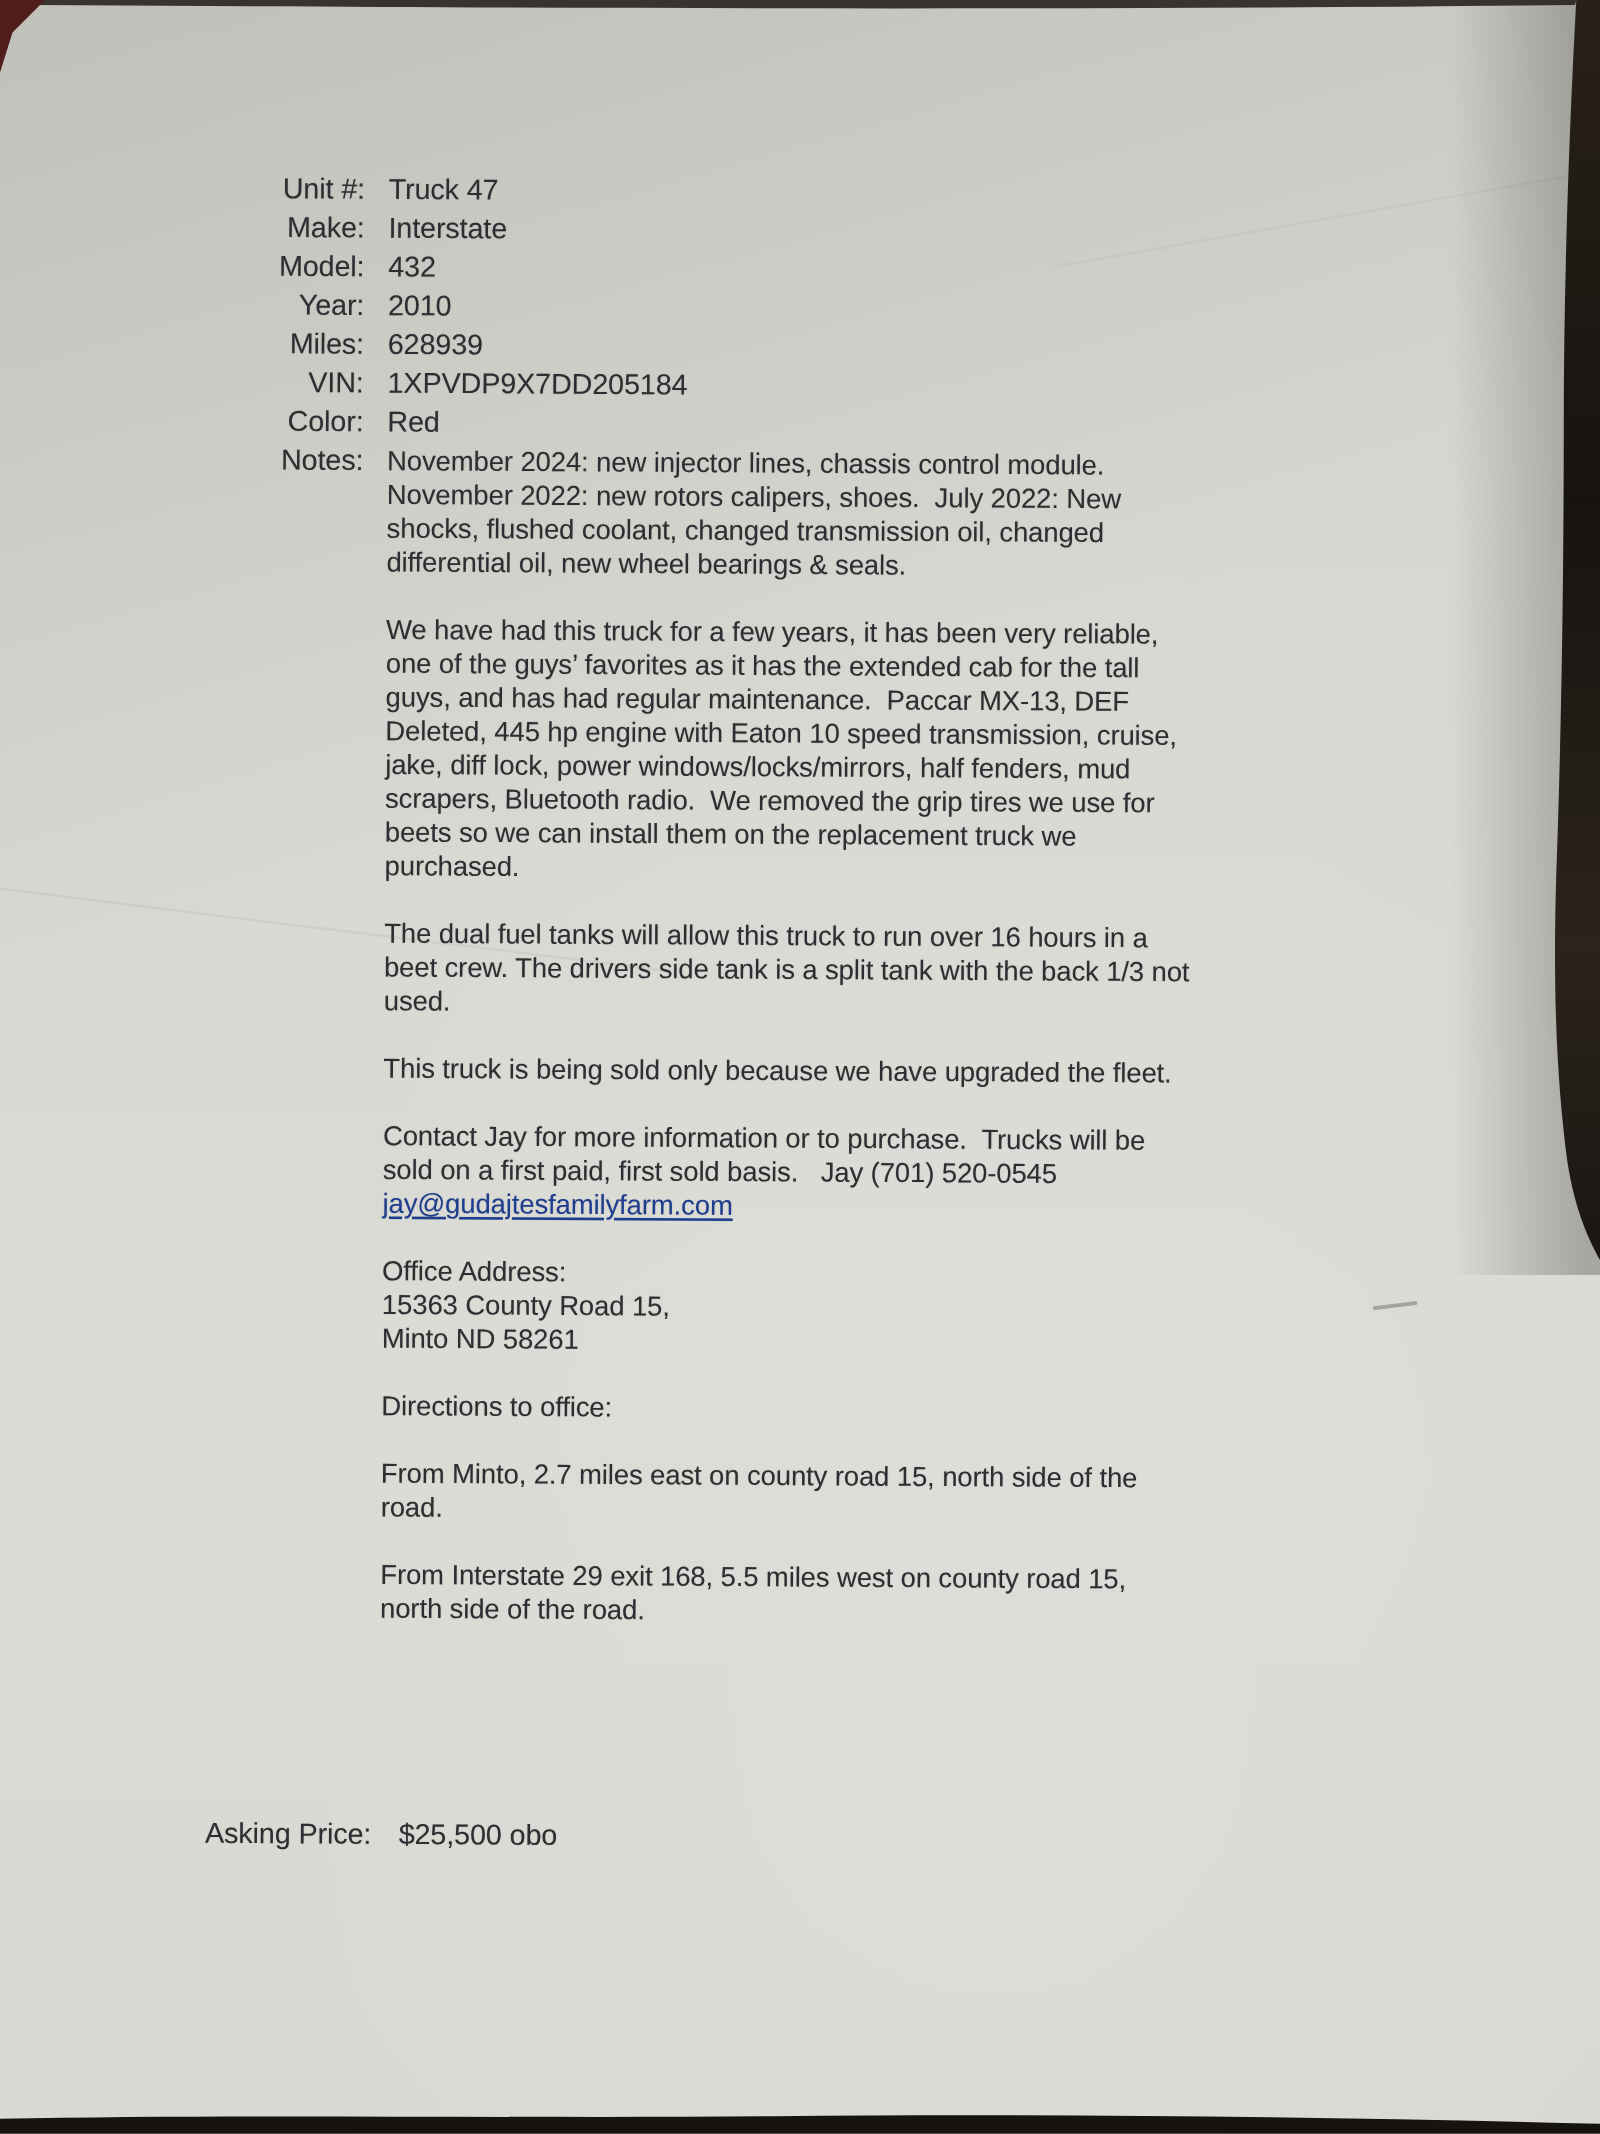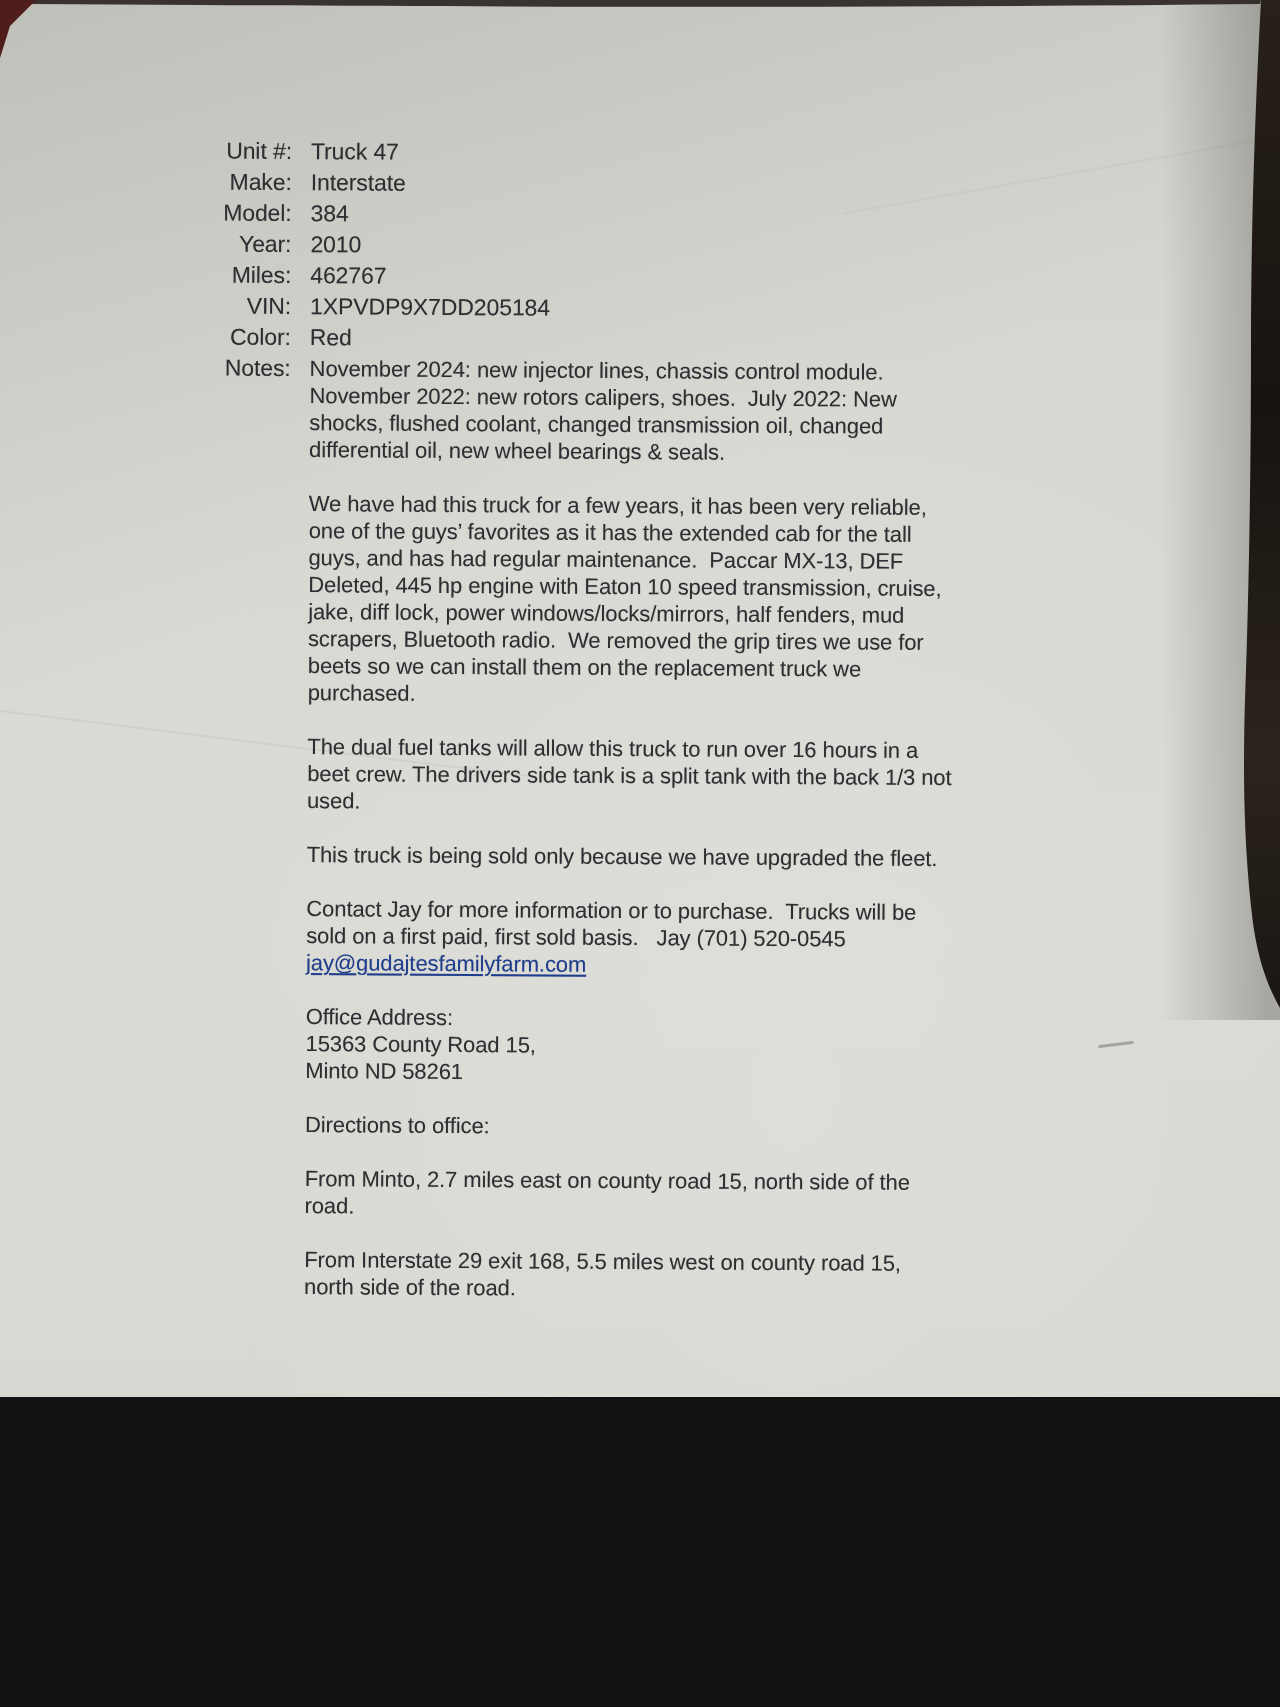--- a/index.html
+++ b/index.html
@@ -1,17 +1,17 @@
 <!DOCTYPE html>
 <html><head>
 <meta charset="utf-8">
 <style>
   html,body { margin:0; padding:0; background:#111; }
   .photo {
-    position:relative; width:1280px; height:1397px; overflow:hidden;
+    position:relative; width:1280px; height:1707px; overflow:hidden;
     background:#17130f;
     font-family:"Liberation Sans", sans-serif;
   }
   .paper {
     position:absolute; inset:0;
     background:
       radial-gradient(ellipse at 62% 78%, rgba(255,255,255,0.10), rgba(255,255,255,0) 55%),
       linear-gradient(160deg, rgba(70,70,64,0.14), rgba(0,0,0,0) 38%),
       linear-gradient(to bottom, #d3d4ce 0%, #d7d8d2 30%, #dadbd5 65%, #d8d9d3 100%);
   }
@@ -83,29 +83,29 @@
       <div class="spec-row">
         <div class="cell-label">Unit #:</div>
         <div class="cell-value">Truck 47</div>
       </div>
       <div class="spec-row">
         <div class="cell-label">Make:</div>
         <div class="cell-value">Interstate</div>
       </div>
       <div class="spec-row">
         <div class="cell-label">Model:</div>
-        <div class="cell-value">384</div>
+        <div class="cell-value">432</div>
       </div>
       <div class="spec-row">
         <div class="cell-label">Year:</div>
         <div class="cell-value">2010</div>
       </div>
       <div class="spec-row">
         <div class="cell-label">Miles:</div>
-        <div class="cell-value">462767</div>
+        <div class="cell-value">628939</div>
       </div>
       <div class="spec-row">
         <div class="cell-label">VIN:</div>
         <div class="cell-value">1XPVDP9X7DD205184</div>
       </div>
       <div class="spec-row">
         <div class="cell-label">Color:</div>
         <div class="cell-value">Red</div>
       </div>
       <div class="spec-row">

